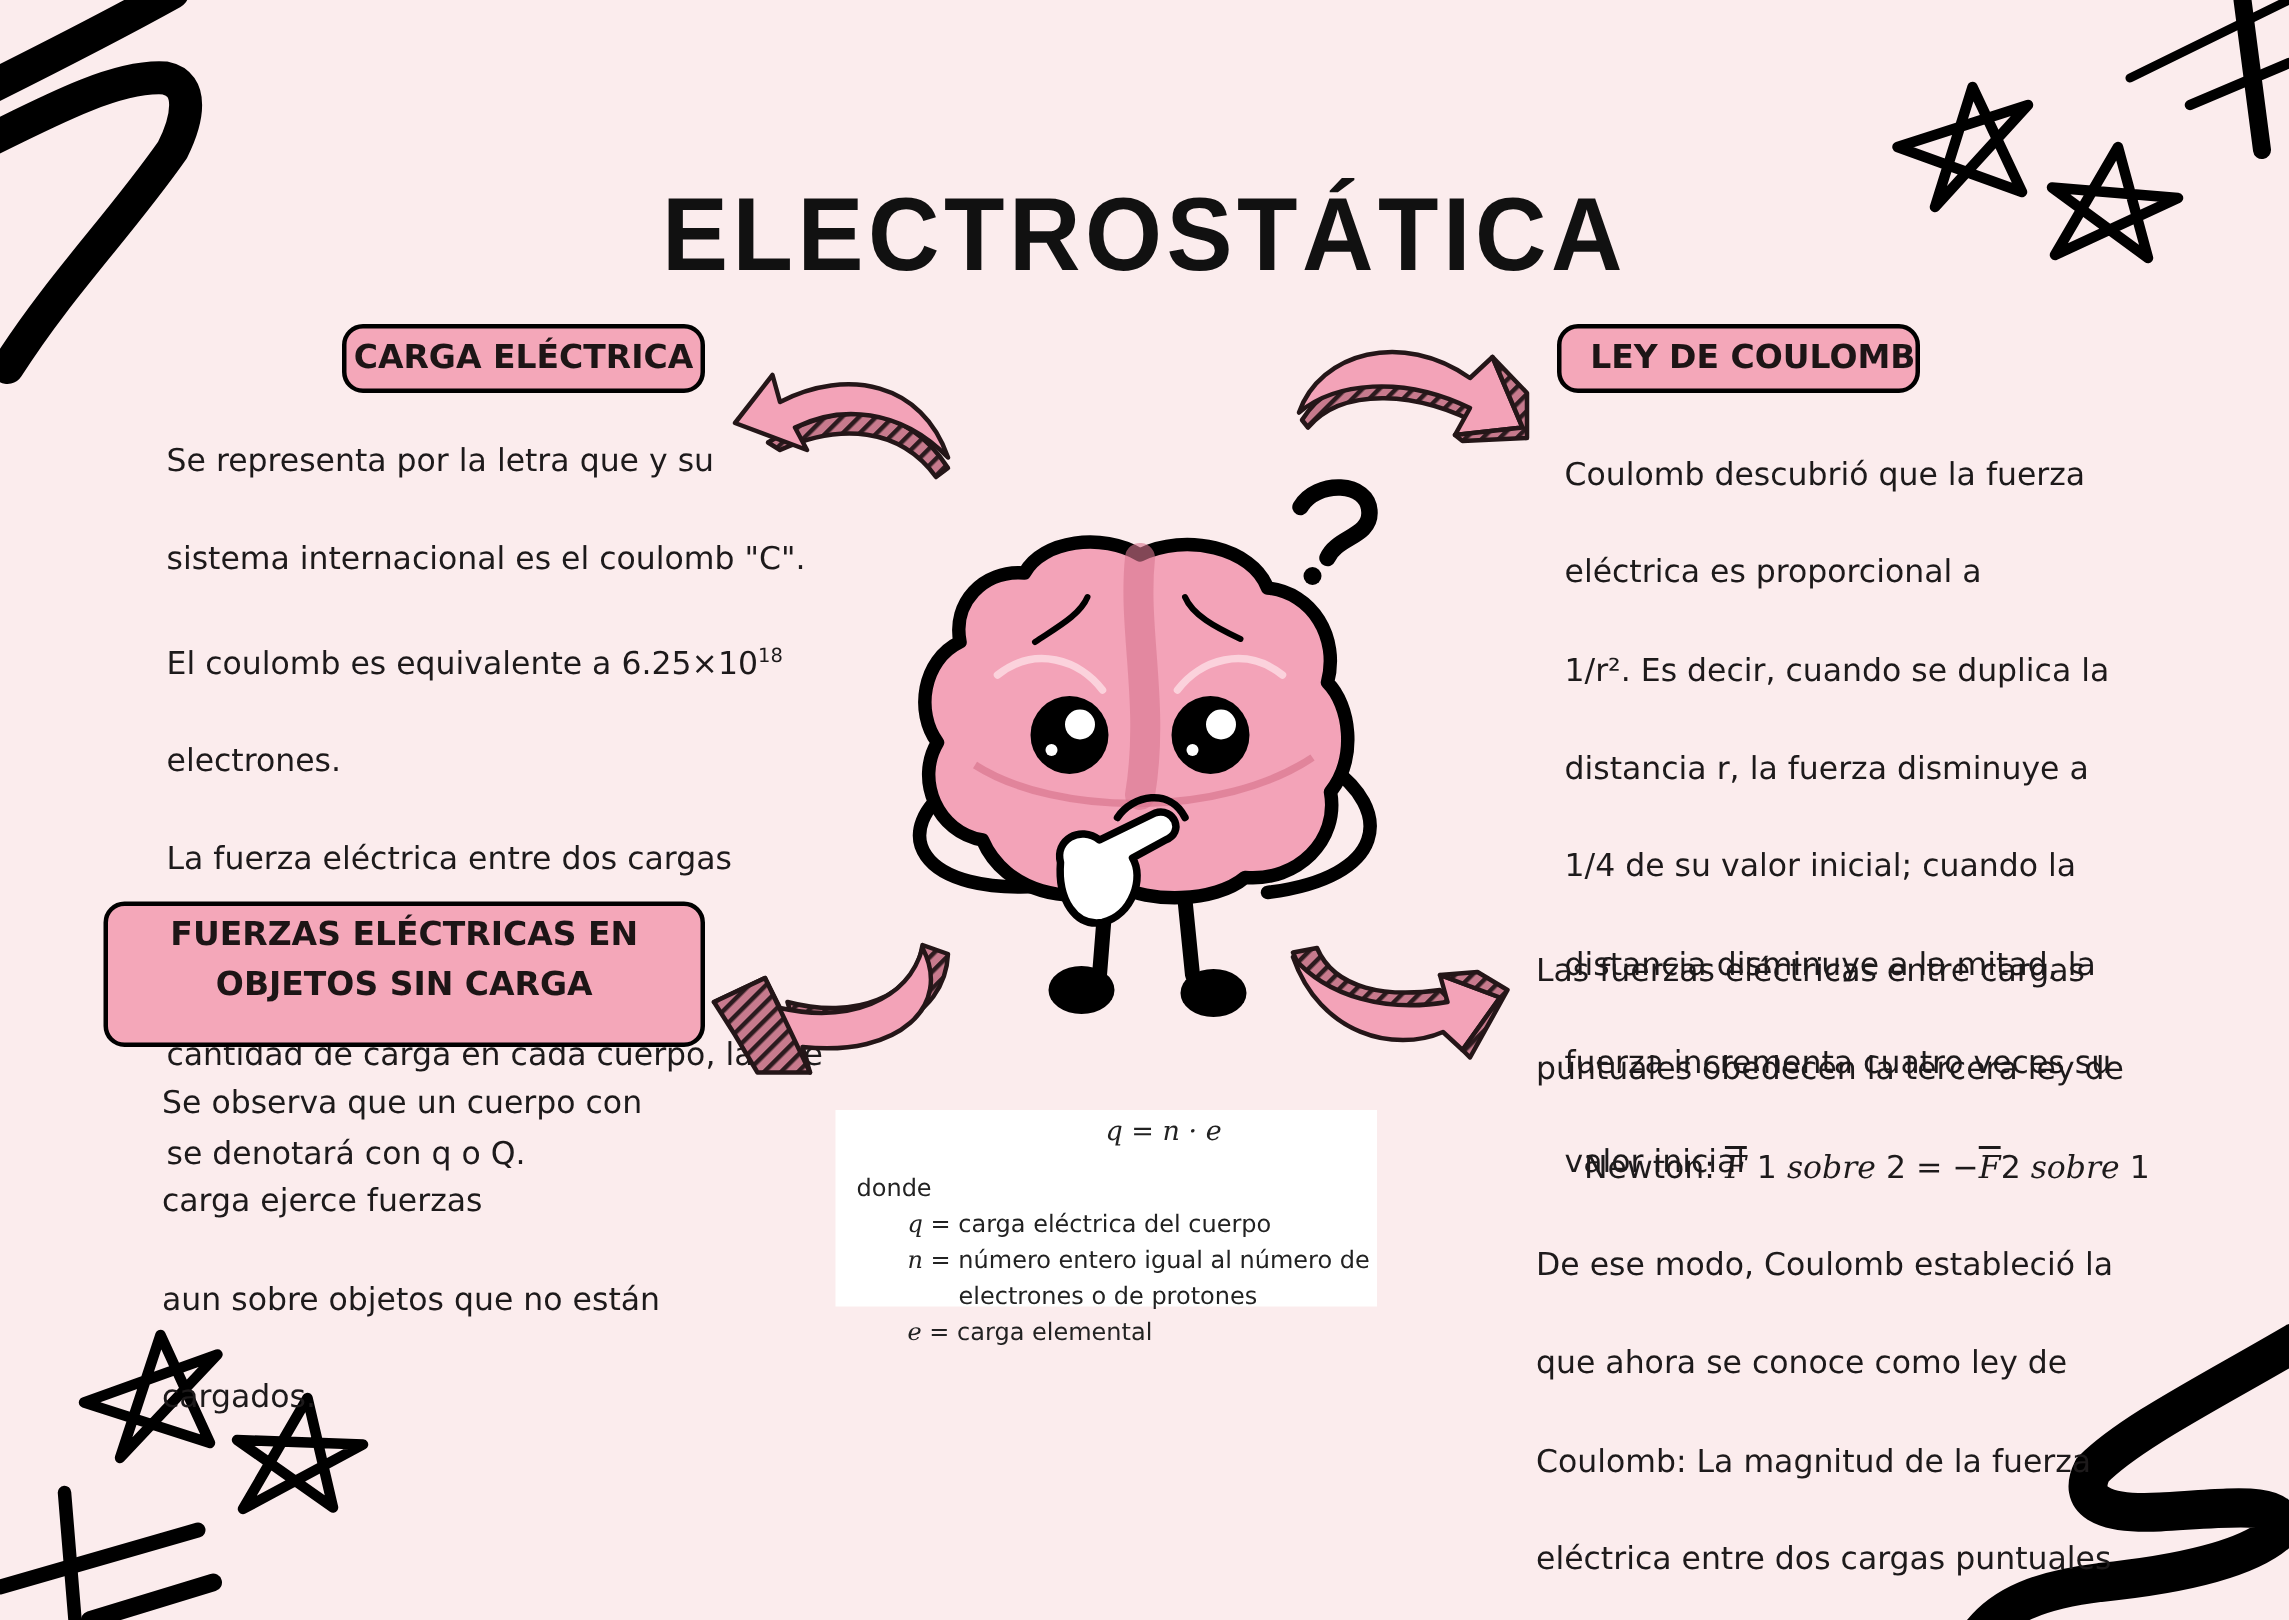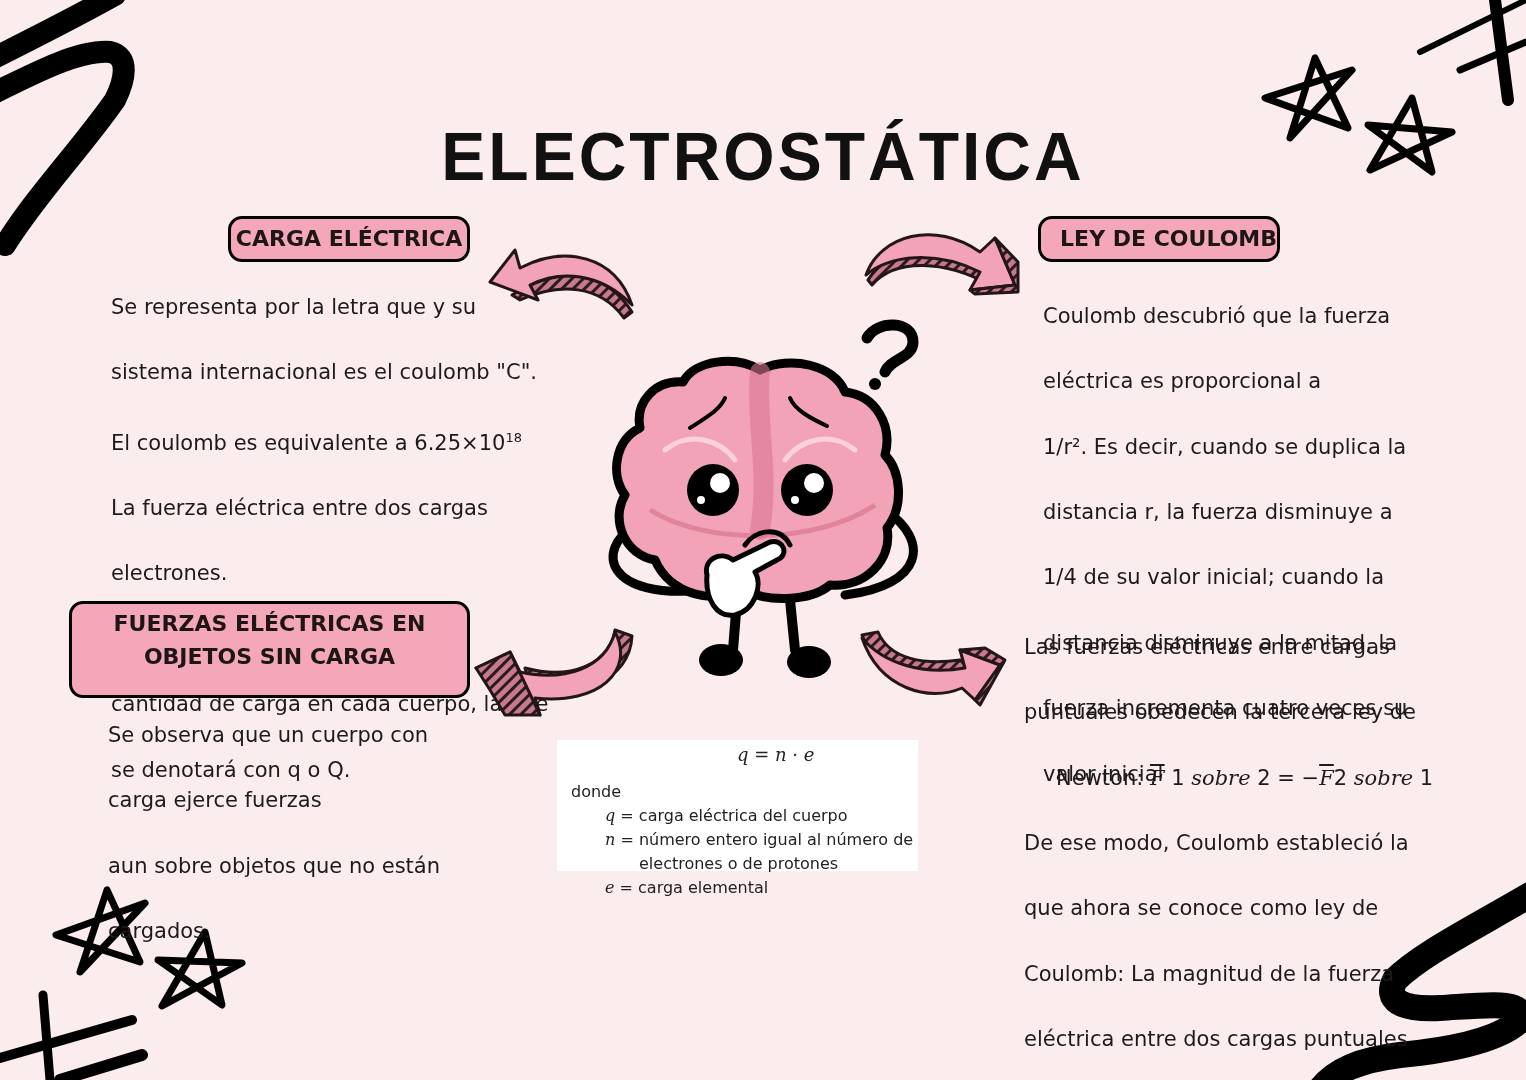--- a/index.html
+++ b/index.html
@@ -72,22 +72,22 @@
   </g>
 </svg>
 
 <div class="abs title">ELECTROSTÁTICA</div>
 
 <div class="abs pill" style="left:228px;top:216px;width:242px;height:46px;line-height:40px;">CARGA ELÉCTRICA</div>
 <div class="abs body-text" style="left:68px;top:258px;width:450px;margin-left:43px;">
   <div>Se representa por la letra que y su</div>
   <div>sistema internacional es el coulomb "C".</div>
   <div><span> El coulomb es equivalente a 6.25×10</span><sup>18</sup></div>
+  <div>electrones.</div>
   <div>La fuerza eléctrica entre dos cargas</div>
-  <div>electrones.</div>
   <div>puntuales también depende de la</div>
   <div>cantidad de carga en cada cuerpo, la que</div>
   <div>se denotará con q o Q.</div>
 </div>
 
 <div class="abs pill" style="left:1038px;top:216px;width:242px;height:46px;line-height:40px;text-align:right;padding-left:12px;">LEY DE COULOMB</div>
 <div class="abs body-text" style="left:1043px;top:267px;width:440px;">
   <div>Coulomb descubrió que la fuerza</div>
   <div>eléctrica es proporcional a</div>
   <div>1/r². Es decir, cuando se duplica la</div>

